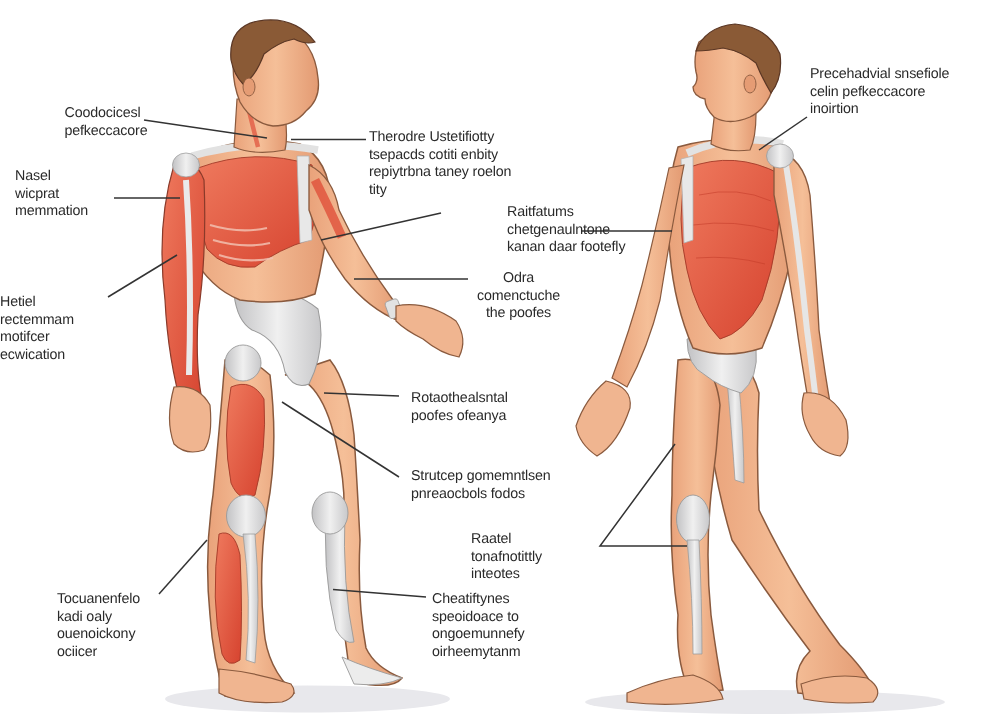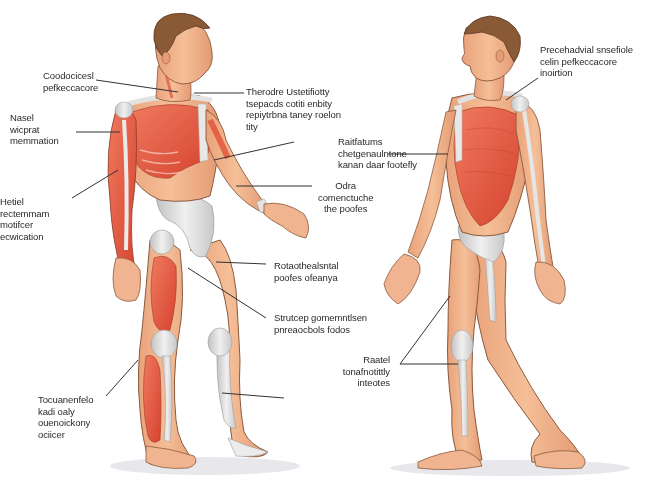--- a/index.html
+++ b/index.html
@@ -195,21 +195,25 @@
   <div class="label" style="left:318px; top:136px;margin-left:20px;">Raitfatums
 chetgenaulntone
 kanan daar footefly</div>
   <div class="label" style="left:318px; top:180px;text-align:center;">Odra
 comenctuche
 the poofes</div>
   <div class="label" style="left:274px; top:260px;">Rotaothealsntal
 poofes ofeanya</div>
   <div class="label" style="left:274px; top:312px;">Strutcep gomemntlsen
 pnreaocbols fodos</div>
-  <div class="label" style="left:330px; top:354px; text-align:right; width:60px;">Raatel
+  <div class="label" style="left:288px; top:394px;">Cheatiftynes
+speoidoace to
+ongoemunnefy
+oirheemytanm</div>
+  <div class="label" style="left:314px; top:354px; width:60px;">Raatel
 tonafnotittly
 inteotes</div>
 
   <div class="label" style="left:540px; top:44px;">Precehadvial snsefiole
 celin pefkeccacore
 inoirtion</div>
 
 </div>
 
 </body></html>

